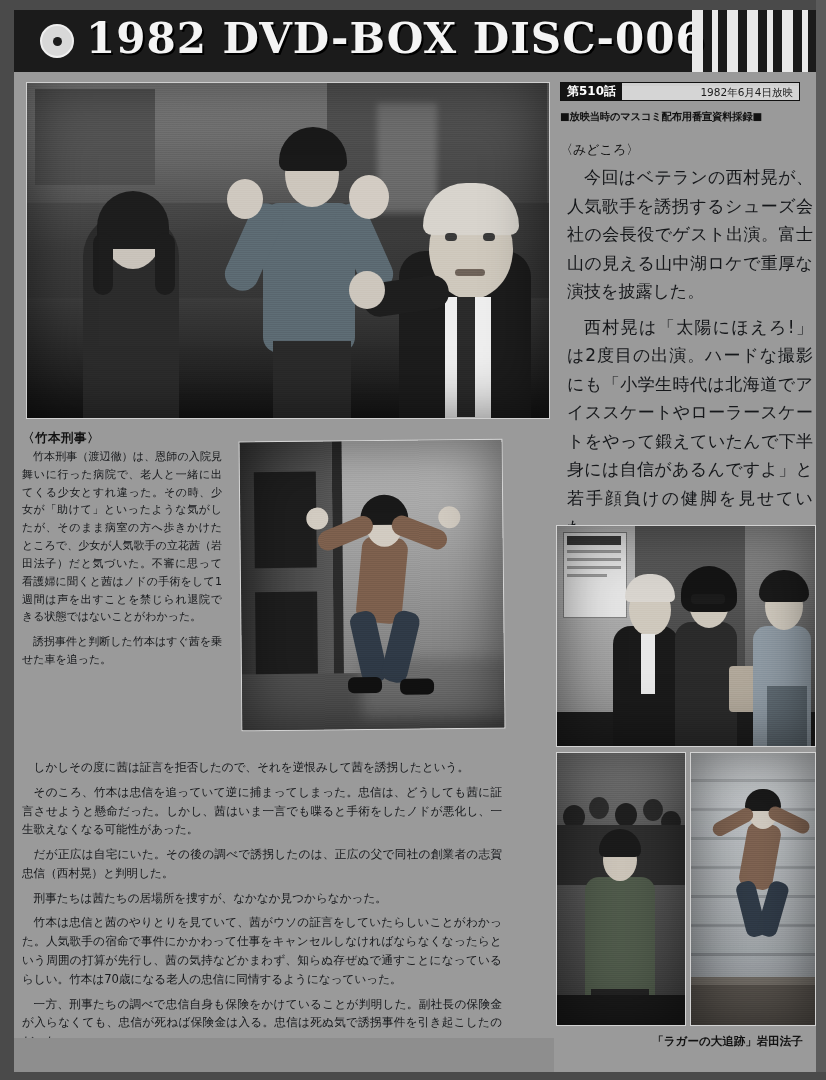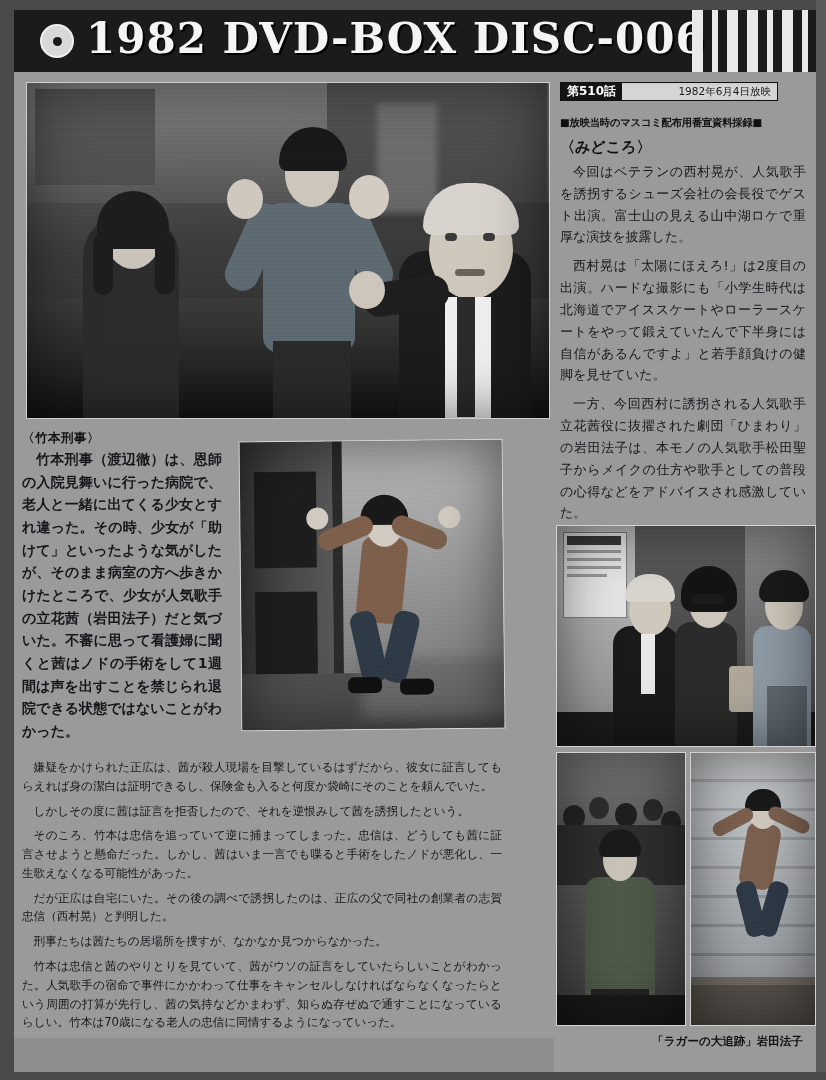--- a/index.html
+++ b/index.html
@@ -100,25 +100,24 @@
     position: absolute;
     left: 22px; top: 430px;
     font-size: 12.5px;
     font-weight: bold;
     letter-spacing: 0.5px;
   }
   .synopsis-body {
     position: absolute;
     left: 22px; top: 448px;
     width: 200px;
-    font-size: 14px;
+    font-size: 11px;
     line-height: 1.62;
     text-align: justify;
     color: #15171a;
-    font-weight: bold;
   }
   .synopsis-body p { margin: 0 0 7px 0; text-indent: 1em; }
 
   .synopsis-wide {
     position: absolute;
     left: 22px; top: 758px;
     width: 480px;
     font-size: 11.6px;
     line-height: 1.62;
     text-align: justify;
@@ -138,26 +137,26 @@
   }
 
   
   .right-col {
     position: absolute;
     left: 560px; top: 82px;
     width: 248px;
   }
   .ep-bar {
     position: relative;
-    width: 218px; height: 19px;
+    width: 240px; height: 19px;
     border: 1px solid #111;
     box-sizing: border-box;
     background: #cfcfcf;
     display: flex;
-    align-items: center;
+    align-items: flex-end;
   }
   .ep-no {
     background: #141414;
     color: #fff;
     font-size: 12px;
     font-weight: bold;
     padding: 0 6px;
     display: flex; align-items: center;
     white-space: nowrap;
   }
@@ -190,38 +189,39 @@
     border-left: none;
     border-right: 9px solid #fff;
     margin-right: 0; margin-left: 7px;
   }
   .ep-title {
     font-size: 17px;
     font-weight: bold;
     letter-spacing: 1px;
   }
   .notice {
-    margin-top: 15px;
+    margin-top: 9px;
     font-size: 10.3px;
     font-weight: bold;
     letter-spacing: -0.2px;
     color: #111;
   }
   .midokoro {
-    margin-top: 8px;
-    font-size: 15px;
-    font-weight: bold;
+    margin-top: 17px;
+    font-size: 13px;
+    font-weight: normal;
   }
   .right-body {
     margin-top: 4px;
     width: 246px;
-    font-size: 13px;
+    font-size: 17px;
     line-height: 1.68;
     text-align: justify;
     color: #15171a;
+    margin-left: 7px;
   }
   .right-body p { margin: 0 0 7px 0; text-indent: 1em; }
 
   
   .photo-group {
     position: absolute;
     left: 556px; top: 525px;
     width: 258px; height: 220px;
     background: #3a3a3a;
     border: 1px solid #d2d2d2;
@@ -336,24 +336,24 @@
     <div class="ph blob" style="left:322px;top:188px;width:36px;height:38px;background:#cdc6bd;"></div>
 
     <div class="grain"></div>
     <div class="vig"></div>
   </div>
 
   <div class="synopsis-head">〈竹本刑事〉</div>
 
   <div class="synopsis-body">
     <p>竹本刑事（渡辺徹）は、恩師の入院見舞いに行った病院で、老人と一緒に出てくる少女とすれ違った。その時、少女が「助けて」といったような気がしたが、そのまま病室の方へ歩きかけたところで、少女が人気歌手の立花茜（岩田法子）だと気づいた。不審に思って看護婦に聞くと茜はノドの手術をして1週間は声を出すことを禁じられ退院できる状態ではないことがわかった。</p>
+    <p>誘拐事件と判断した竹本はすぐ茜を乗せた車を追った。</p>
   </div>
 
   <div class="synopsis-wide">
-    <p>嫌疑をかけられた正広は、茜が殺人現場を目撃しているはずだから、彼女に証言してもらえれば身の潔白は証明できるし、保険金も入ると何度か袋崎にそのことを頼んでいた。</p>
     <p>しかしその度に茜は証言を拒否したので、それを逆恨みして茜を誘拐したという。</p>
     <p>そのころ、竹本は忠信を追っていて逆に捕まってしまった。忠信は、どうしても茜に証言させようと懸命だった。しかし、茜はいま一言でも喋ると手術をしたノドが悪化し、一生歌えなくなる可能性があった。</p>
     <p>だが正広は自宅にいた。その後の調べで誘拐したのは、正広の父で同社の創業者の志賀忠信（西村晃）と判明した。</p>
     <p>刑事たちは茜たちの居場所を捜すが、なかなか見つからなかった。</p>
     <p>竹本は忠信と茜のやりとりを見ていて、茜がウソの証言をしていたらしいことがわかった。人気歌手の宿命で事件にかかわって仕事をキャンセルしなければならなくなったらという周囲の打算が先行し、茜の気持などかまわず、知らぬ存ぜぬで通すことになっているらしい。竹本は70歳になる老人の忠信に同情するようになっていった。</p>
     <p>一方、刑事たちの調べで忠信自身も保険をかけていることが判明した。副社長の保険金が入らなくても、忠信が死ねば保険金は入る。忠信は死ぬ気で誘拐事件を引き起こしたのだった……</p>
   </div>
 
   <div class="photo-jump">
     <div class="sky" style="background:linear-gradient(180deg,#b9b9b9 0%,#9d9d9d 40%,#6f6f6f 100%);"></div>

